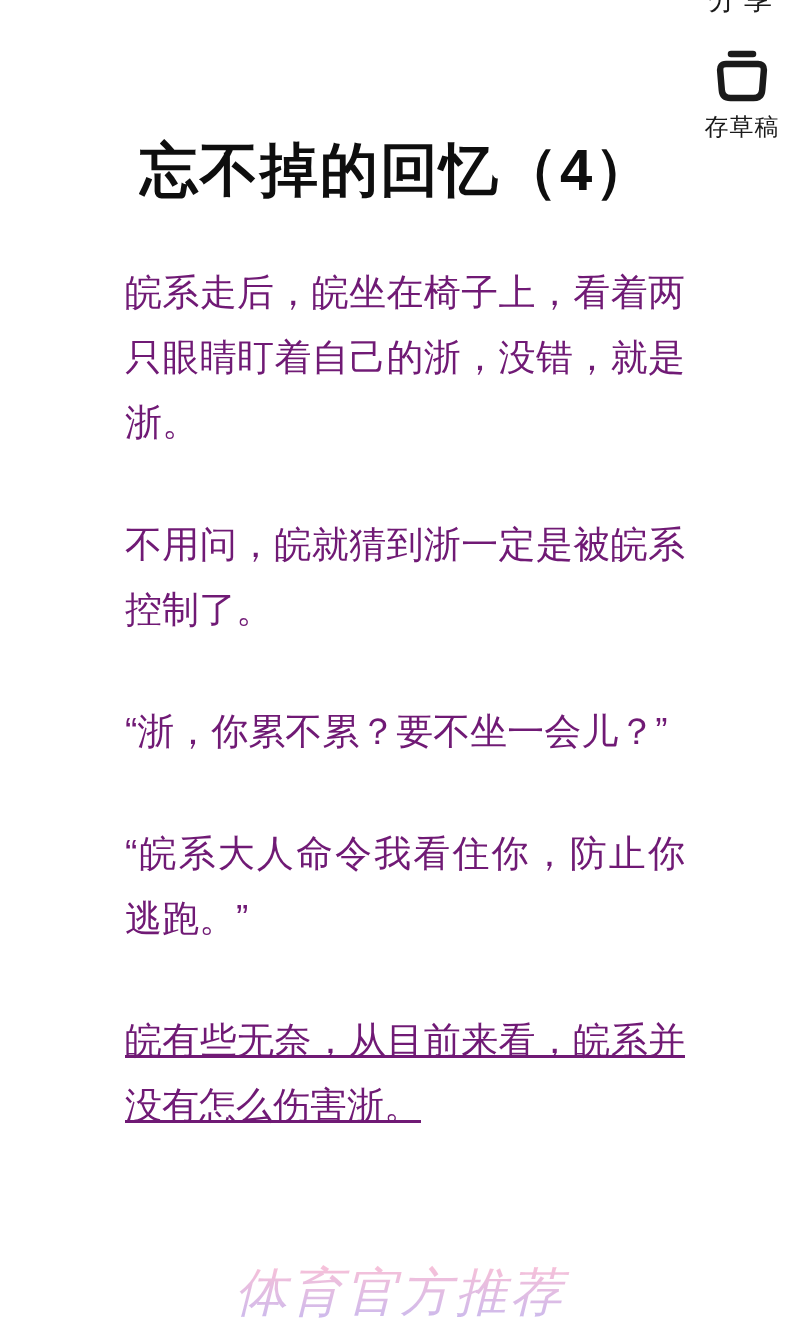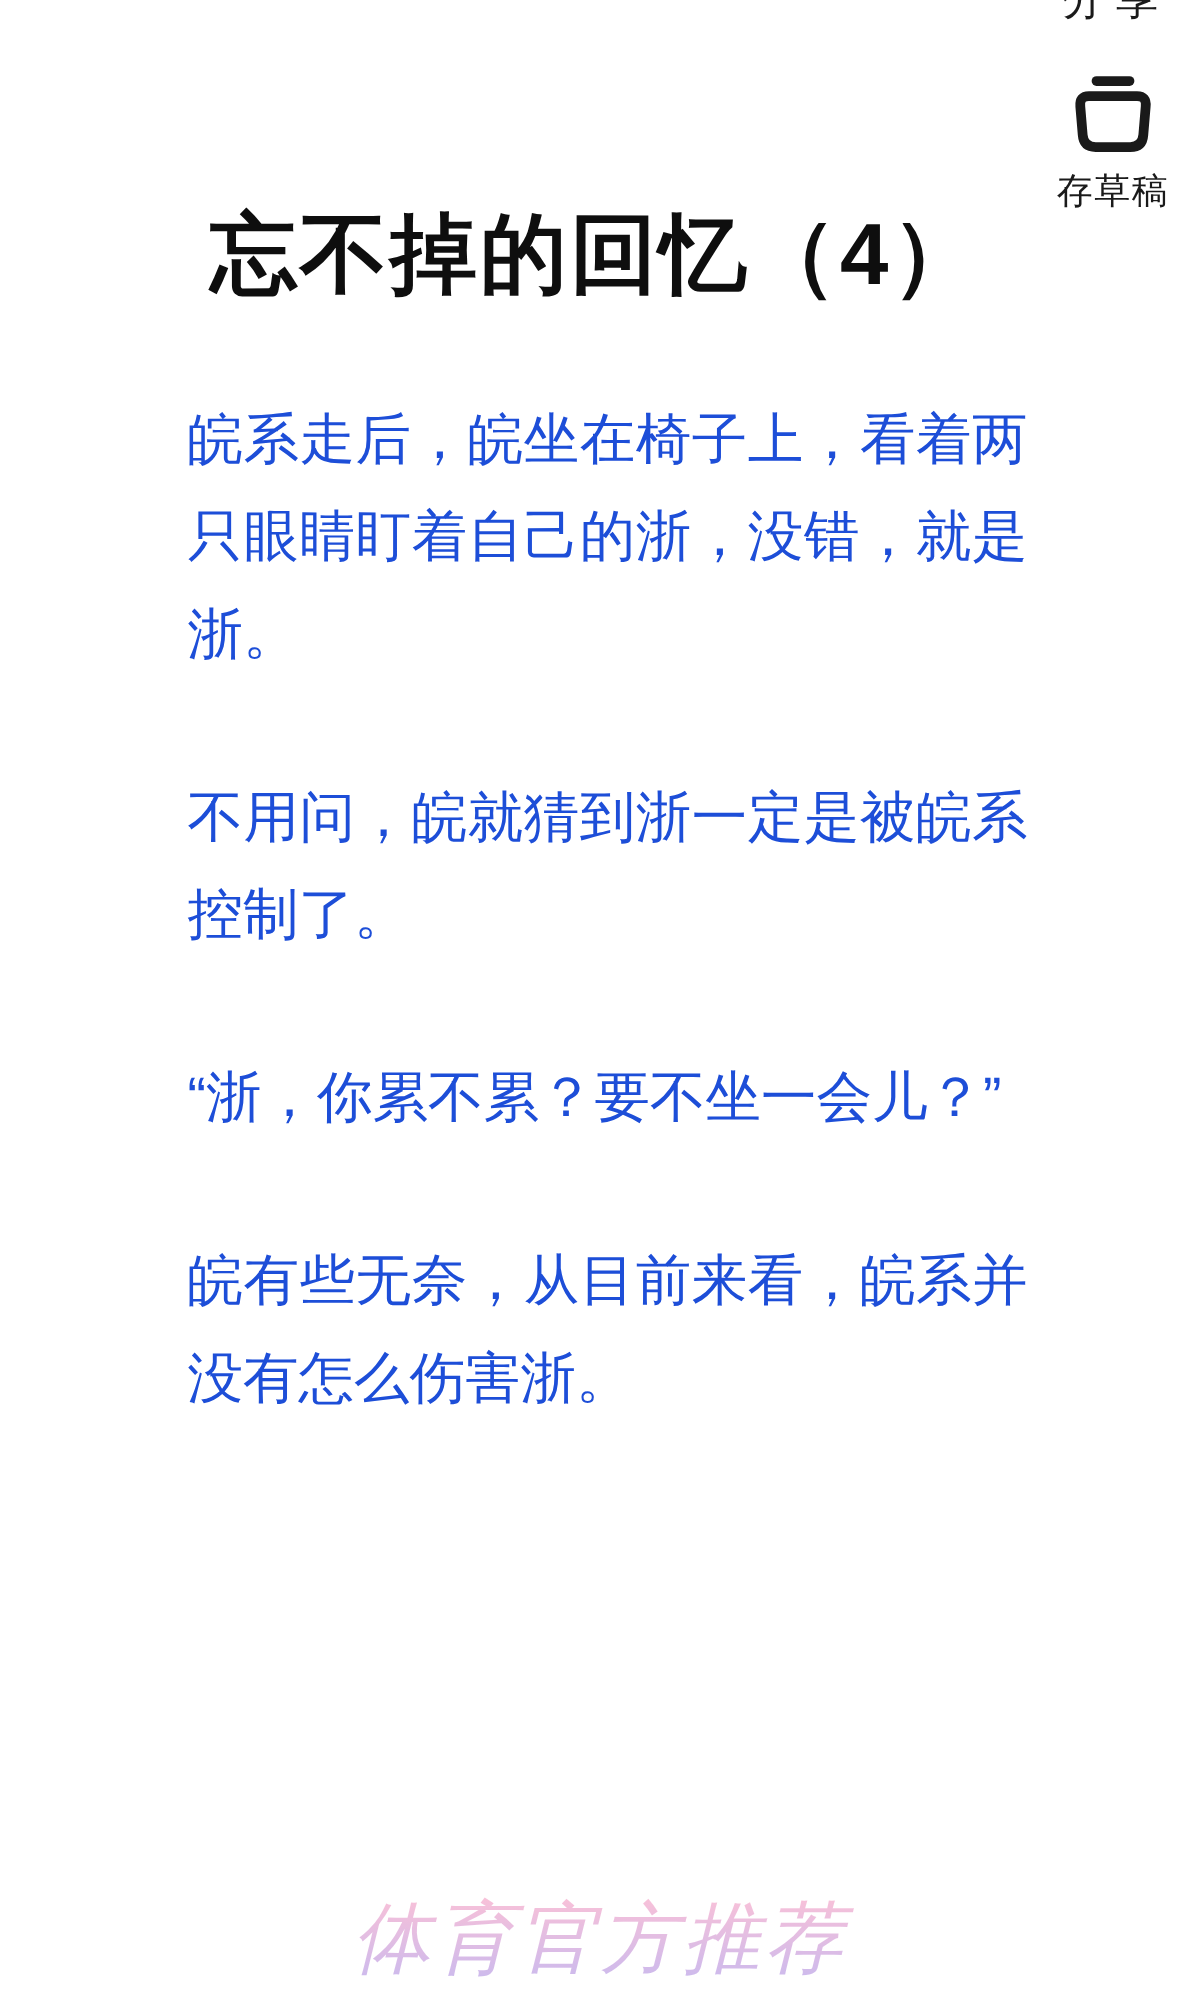--- a/index.html
+++ b/index.html
@@ -66,29 +66,30 @@
   }
 
   
   .content {
     position: absolute;
     left: 125px;
     top: 260px;
     width: 560px;
     font-size: 37px;
     line-height: 65px;
-    color: #1d4ed8;
+    color: #701a75;
     text-align: justify;
     word-break: break-all;
   }
   .content p {
     margin: 0 0 57px 0;
   }
   .content p:last-child {
     margin-bottom: 0;
+    text-decoration: underline;
   }
 
   
   .watermark {
     position: absolute;
     left: 0;
     right: 0;
     top: 1258px;
     text-align: center;
     font-family: "Liberation Serif", "DejaVu Serif", serif;
@@ -118,16 +119,17 @@
   </span>
   <span class="draft-label">存草稿</span>
 </div>
 
 <h1 class="title">忘不掉的回忆（4）</h1>
 
 <div class="content">
   <p>皖系走后，皖坐在椅子上，看着两只眼睛盯着自己的浙，没错，就是浙。</p>
   <p>不用问，皖就猜到浙一定是被皖系控制了。</p>
   <p>“浙，你累不累？要不坐一会儿？”</p>
+  <p>“皖系大人命令我看住你，防止你逃跑。”</p>
   <p>皖有些无奈，从目前来看，皖系并没有怎么伤害浙。</p>
 </div>
 
 <div class="watermark">体育官方推荐</div>
 
 </body></html>

